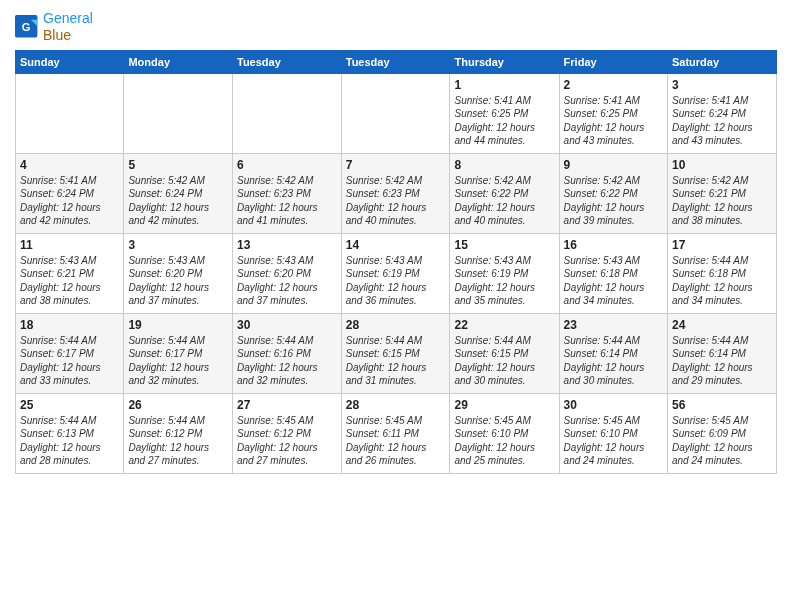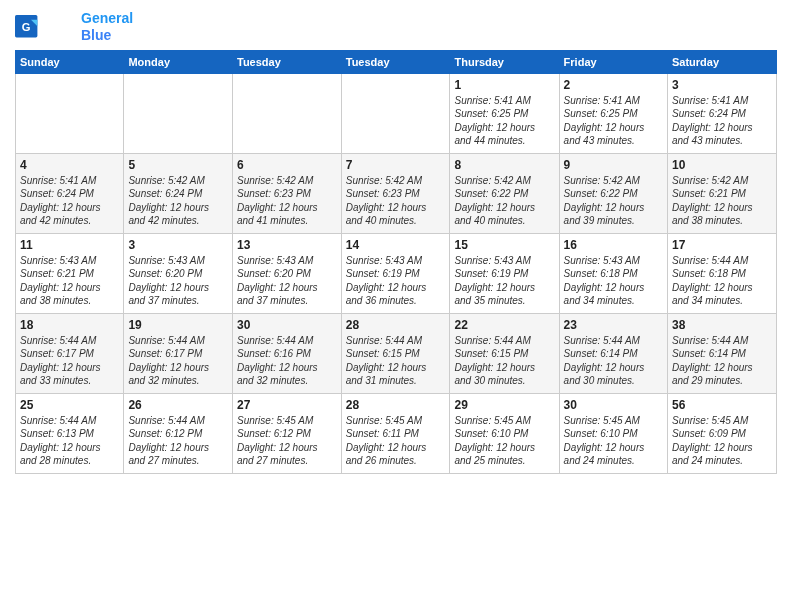--- a/index.html
+++ b/index.html
@@ -20,24 +20,23 @@
       align-items: flex-start;
       margin-bottom: 6px;
     }
     .logo {
       display: flex;
       align-items: center;
       gap: 4px;
     }
     .logo-text {
       font-size: 14px;
-      font-weight: bold;
+      font-weight: normal;
       color: #333;
       line-height: 1.2;
-      margin-left: 38px;
     }
     .logo-text span {
       color: #2196f3;
     }
     .logo-icon {
       width: 24px;
       height: 24px;
     }
     .title-block {
       text-align: right;
@@ -99,21 +98,21 @@
 <div class="container">
   <div class="header">
     <div class="logo">
       <svg class="logo-icon" viewBox="0 0 30 30" xmlns="http://www.w3.org/2000/svg">
         <rect x="0" y="0" width="28" height="28" rx="2" fill="#1565c0"></rect>
         <text x="14" y="20" text-anchor="middle" fill="white" font-size="14" font-weight="bold" font-family="Arial">G</text>
         <polygon points="20,6 28,6 28,14" fill="#4fc3f7"></polygon>
       </svg>
       <div class="logo-text">
         <div><span>General</span></div>
-        <div><span style="color:#3b82f6">Blue</span></div>
+        <div><span style="color:#a16207">Blue</span></div>
       </div>
     </div>
     <div class="title-block">
       <div class="month-year"></div>
       <div class="location"></div>
     </div>
   </div>
 
   <table class="calendar">
     <thead>
@@ -294,21 +293,21 @@
 and 30 minutes.</div>
           </td>
           <td>
             <div class="day-number">23</div>
             <div class="day-info" style="white-space: pre-line;">Sunrise: 5:44 AM
 Sunset: 6:14 PM
 Daylight: 12 hours
 and 30 minutes.</div>
           </td>
           <td>
-            <div class="day-number">38</div>
+            <div class="day-number">24</div>
             <div class="day-info" style="white-space: pre-line;">Sunrise: 5:44 AM
 Sunset: 6:14 PM
 Daylight: 12 hours
 and 29 minutes.</div>
           </td>
         </tr>
         <tr>
           <td>
             <div class="day-number">25</div>
             <div class="day-info" style="white-space: pre-line;">Sunrise: 5:44 AM

